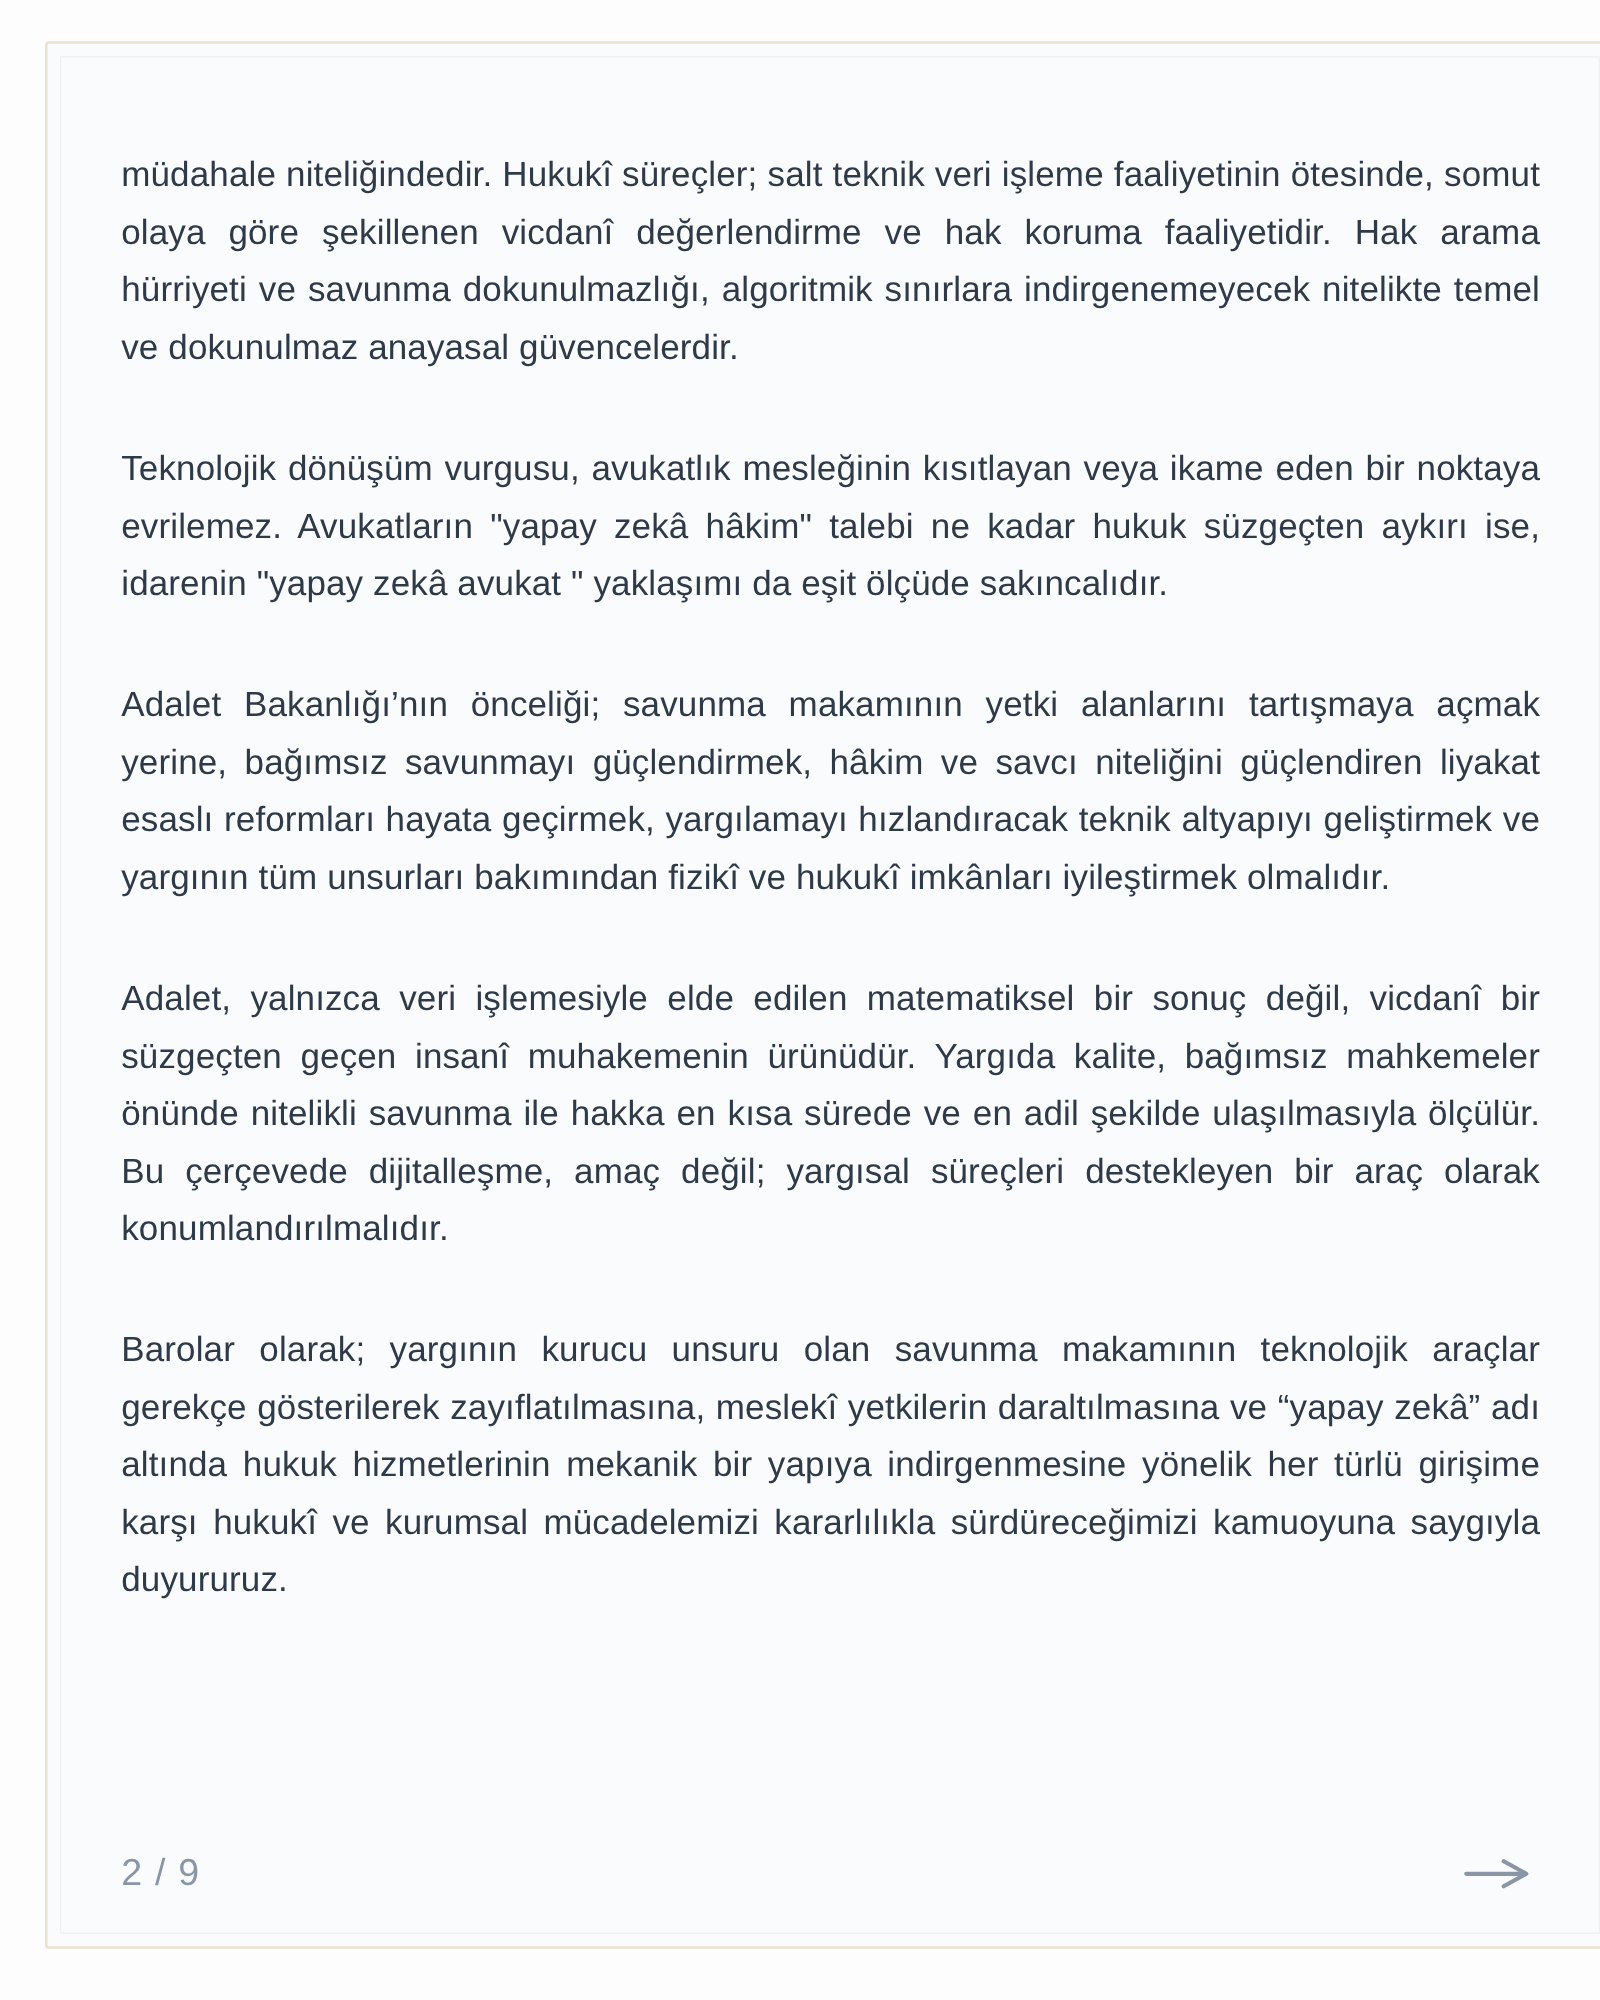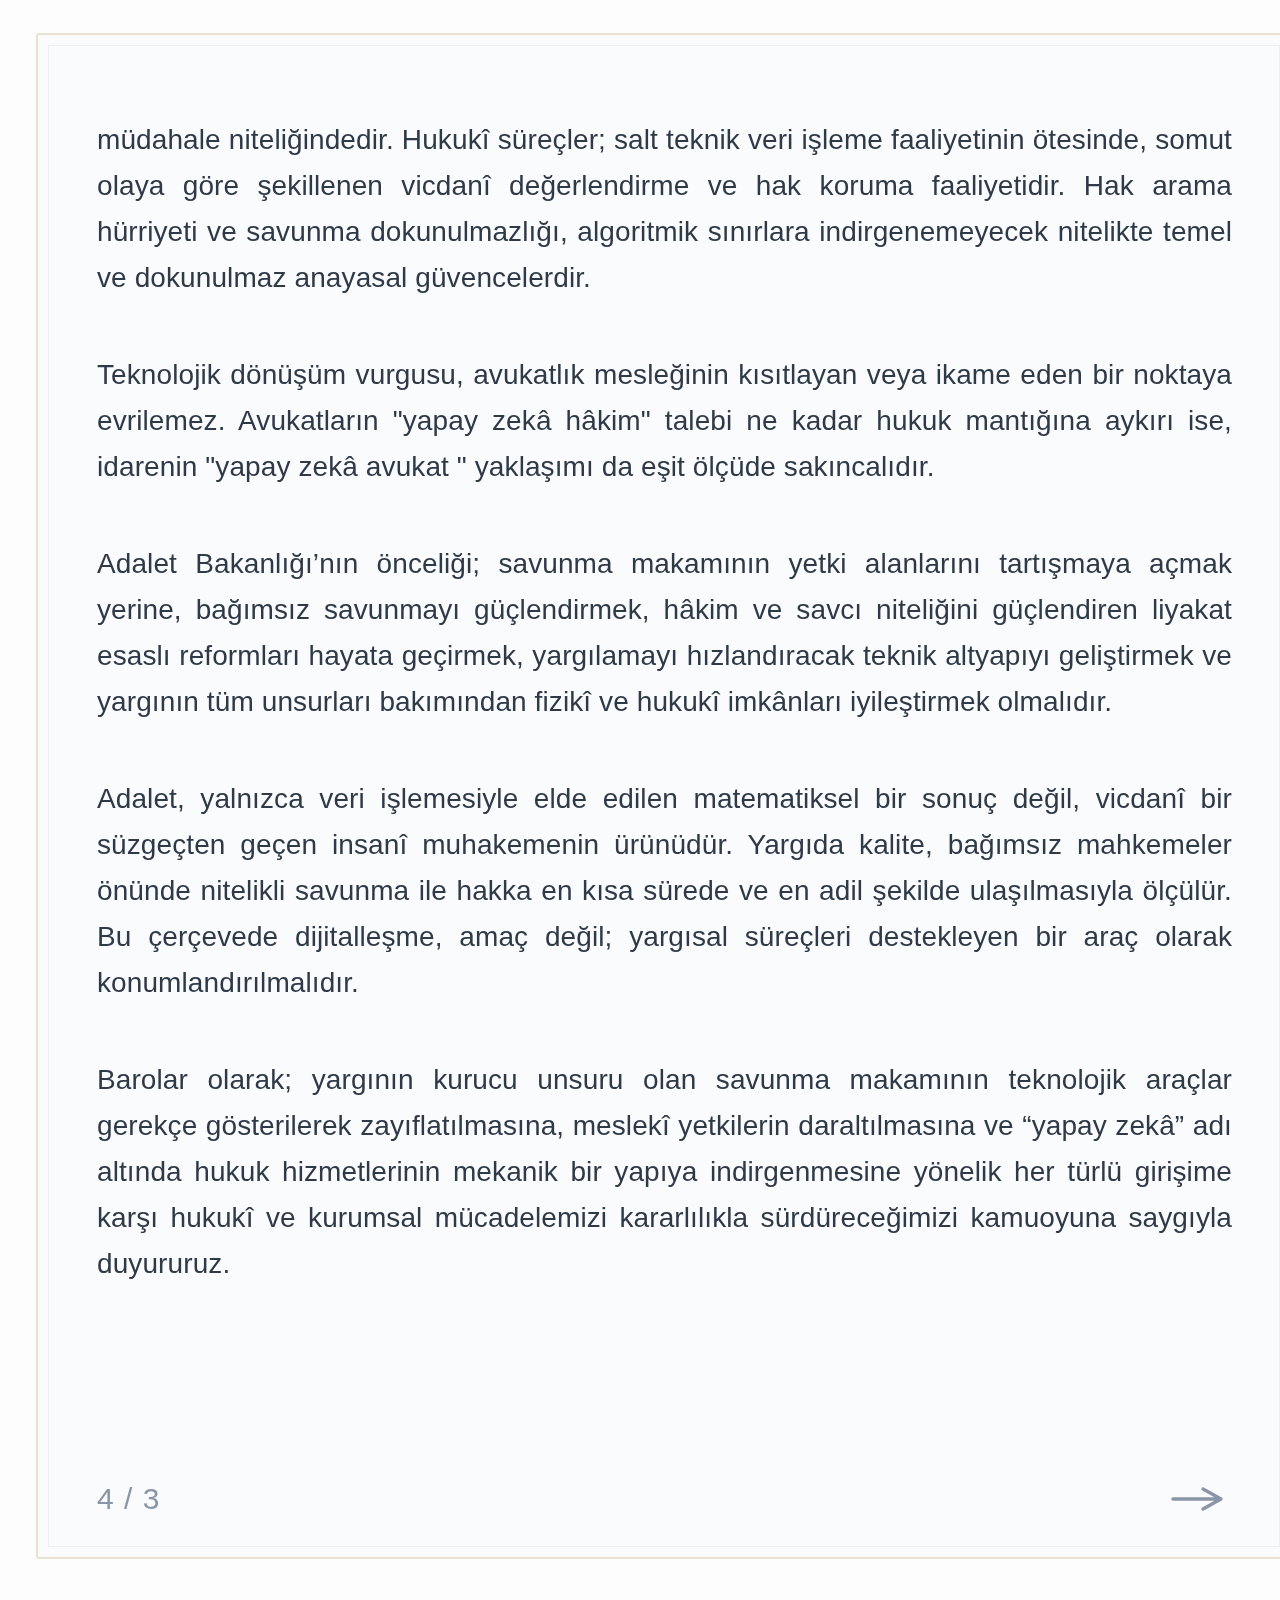--- a/index.html
+++ b/index.html
@@ -76,28 +76,28 @@
 </style>
 </head>
 <body>
 
 <div class="screen">
   <div class="page-card">
     <div class="inner-frame"></div>
 
     <div class="content">
       <p class="para">müdahale niteliğindedir. Hukukî süreçler; salt teknik veri işleme faaliyetinin ötesinde, somut olaya göre şekillenen vicdanî değerlendirme ve hak koruma faaliyetidir. Hak arama hürriyeti ve savunma dokunulmazlığı, algoritmik sınırlara indirgenemeyecek nitelikte temel ve dokunulmaz anayasal güvencelerdir.</p>
-      <p class="para">Teknolojik dönüşüm vurgusu, avukatlık mesleğinin kısıtlayan veya ikame eden bir noktaya evrilemez. Avukatların "yapay zekâ hâkim" talebi ne kadar hukuk mantığına aykırı ise, idarenin "yapay zekâ avukat " yaklaşımı da eşit ölçüde sakıncalıdır.</p>
+      <p class="para">Teknolojik dönüşüm vurgusu, avukatlık mesleğinin kısıtlayan veya ikame eden bir noktaya evrilemez. Avukatların "yapay zekâ hâkim" talebi ne kadar hukuk süzgeçten aykırı ise, idarenin "yapay zekâ avukat " yaklaşımı da eşit ölçüde sakıncalıdır.</p>
       <p class="para">Adalet Bakanlığı’nın önceliği; savunma makamının yetki alanlarını tartışmaya açmak yerine, bağımsız savunmayı güçlendirmek, hâkim ve savcı niteliğini güçlendiren liyakat esaslı reformları hayata geçirmek, yargılamayı hızlandıracak teknik altyapıyı geliştirmek ve yargının tüm unsurları bakımından fizikî ve hukukî imkânları iyileştirmek olmalıdır.</p>
       <p class="para">Adalet, yalnızca veri işlemesiyle elde edilen matematiksel bir sonuç değil, vicdanî bir süzgeçten geçen insanî muhakemenin ürünüdür. Yargıda kalite, bağımsız mahkemeler önünde nitelikli savunma ile hakka en kısa sürede ve en adil şekilde ulaşılmasıyla ölçülür. Bu çerçevede dijitalleşme, amaç değil; yargısal süreçleri destekleyen bir araç olarak konumlandırılmalıdır.</p>
       <p class="para">Barolar olarak; yargının kurucu unsuru olan savunma makamının teknolojik araçlar gerekçe gösterilerek zayıflatılmasına, meslekî yetkilerin daraltılmasına ve “yapay zekâ” adı altında hukuk hizmetlerinin mekanik bir yapıya indirgenmesine yönelik her türlü girişime karşı hukukî ve kurumsal mücadelemizi kararlılıkla sürdüreceğimizi kamuoyuna saygıyla duyururuz.</p>
     </div>
 
     <div class="footer">
-      <span class="page-indicator">4 / 3</span>
+      <span class="page-indicator">2 / 9</span>
       <span class="next-btn">
         <svg width="56" height="30" viewBox="0 0 56 30" aria-hidden="true">
           <path d="M3 15 H50 M33 5 L51 15 L33 25" fill="none" stroke="currentColor" stroke-width="3.4" stroke-linecap="round" stroke-linejoin="round"></path>
         </svg>
       </span>
     </div>
   </div>
 </div>
 
 </body></html>

